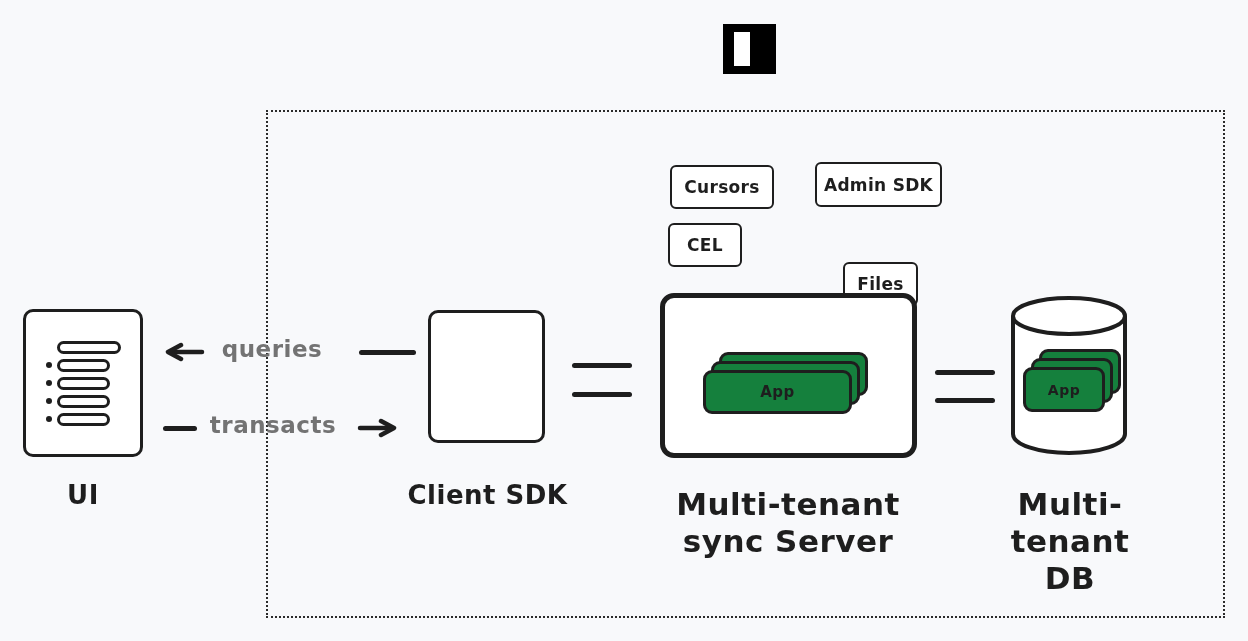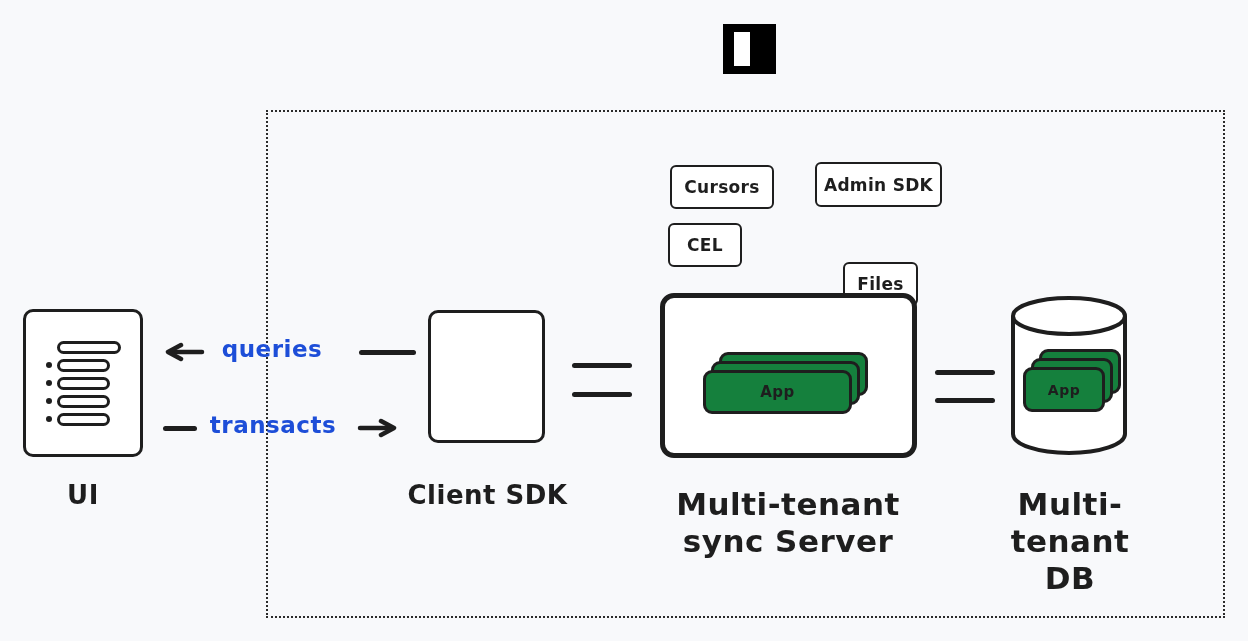--- a/index.html
+++ b/index.html
@@ -47,21 +47,21 @@
   .pill-std  { width:53px; }
 
   
   .node-label {
     position:absolute; font-weight:bold; text-align:center;
     font-size:26px; letter-spacing:0.5px; color:#1e1e1e;
   }
   .two-line { font-size:31px; line-height:37px; }
   .edge-label {
     position:absolute; font-weight:bold; text-align:center;
-    font-size:23px; letter-spacing:0.5px; color:#1d4ed8;
+    font-size:23px; letter-spacing:0.5px; color:#737373;
   }
 
   
   .hline { position:absolute; height:4.5px; background:#1e1e1e; border-radius:3px; }
   .eqline { position:absolute; width:60px; height:5px; background:#1e1e1e; border-radius:3px; }
 
   
   .server-node { left:660px; top:293px; width:257px; height:165px;
     border-width:5px; border-radius:14px; }
   .card {

